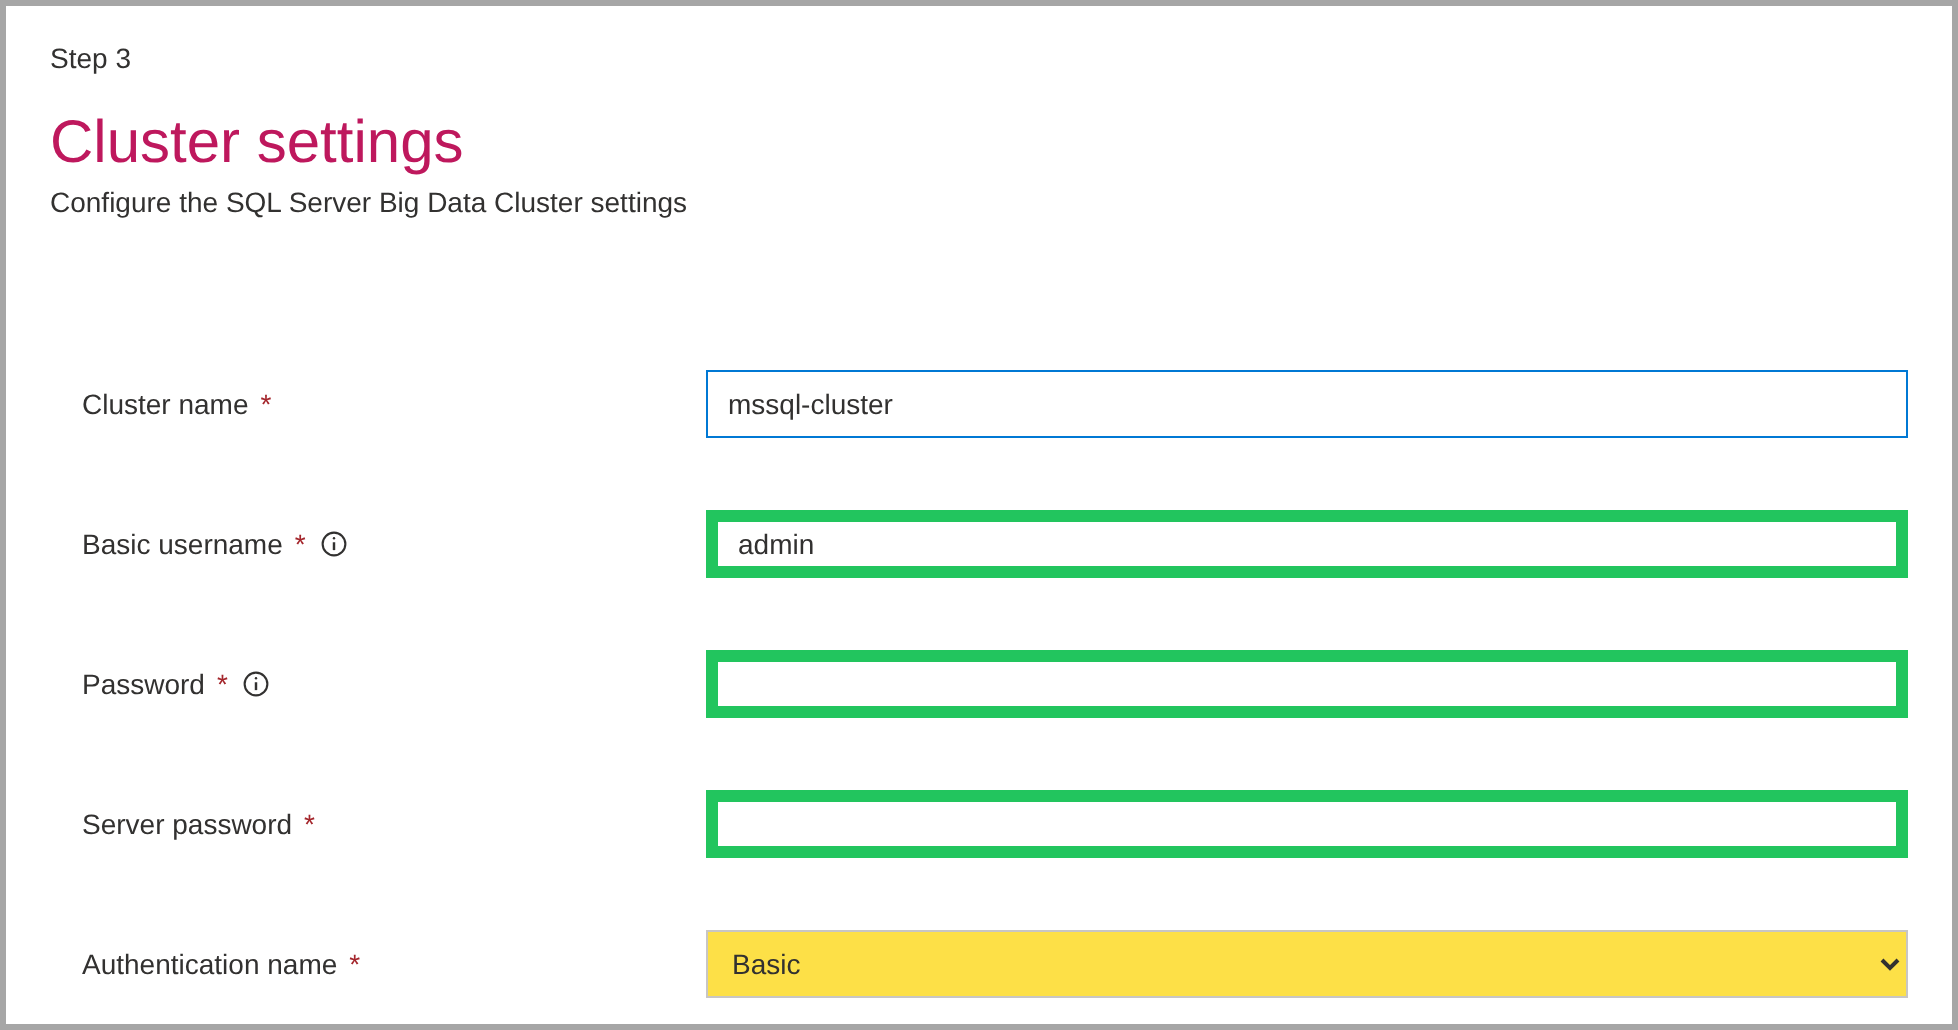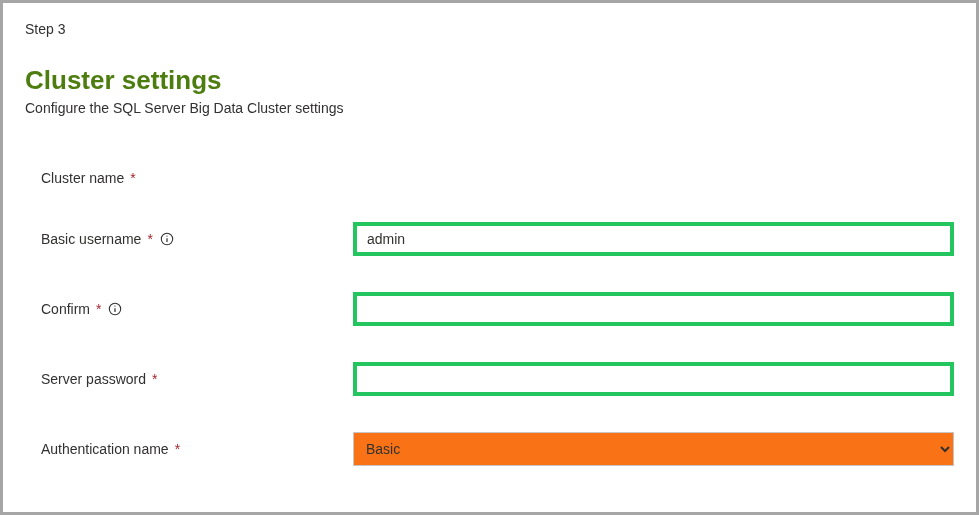--- a/index.html
+++ b/index.html
@@ -12,34 +12,34 @@
       background: #fff;
       width: 979px;
       height: 515px;
       border: 3px solid #a6a6a6;
       padding: 18px 22px;
       color: #323130;
     }
     .step-label {
       font-size: 14px;
       color: #323130;
-      margin-bottom: 28px;
+      margin-bottom: 18px;
       font-weight: 400;
     }
     .page-title {
-      font-size: 26px;
-      font-weight: 700;
-      color: #4d7c0f;
+      font-size: 30px;
+      font-weight: 400;
+      color: #be185d;
       margin-bottom: 4px;
     }
     .page-subtitle {
       font-size: 14px;
       color: #323130;
       font-weight: 400;
-      margin-bottom: 54px;
+      margin-bottom: 76px;
     }
     .form {
       padding-left: 16px;
     }
     .form-row {
       display: flex;
       align-items: center;
       margin-bottom: 36px;
       justify-content: space-between;
     }
@@ -62,79 +62,80 @@
       width: 16px;
       height: 16px;
     }
     .info-icon svg {
       width: 14px;
       height: 14px;
     }
     .form-input {
       flex: 1;
       height: 34px;
-      border: 4px solid #22c55e;
+      border: 6px solid #22c55e;
       padding: 0 10px;
       font-size: 14px;
       font-family: inherit;
       color: #323130;
       outline: none;
       background: #fff;
     }
     .form-input.focused {
       border: 1px solid #0078d4;
     }
     .form-select {
       flex: 1;
       height: 34px;
       border: 1px solid #c8c6c4;
       padding: 0 8px;
       font-size: 14px;
       font-family: inherit;
       color: #323130;
-      background: #f97316;
+      background: #fde047;
       appearance: auto;
       outline: none;
     }
   </style>
 </head>
 <body>
 
 <div class="step-label">Step 3</div>
 
 <h1 class="page-title">Cluster settings</h1>
 <p class="page-subtitle">Configure the SQL Server Big Data Cluster settings</p>
 
 <div class="form">
 
   <div class="form-row">
     <div class="form-label-wrap">
       <span>Cluster name</span>
       <span class="required-asterisk">*</span>
     </div>
+    <input type="text" class="form-input focused" value="mssql-cluster" style="">
   </div>
 
   <div class="form-row">
     <div class="form-label-wrap">
       <span>Basic username</span>
       <span class="required-asterisk">*</span>
       <span class="info-icon">
         <svg viewBox="0 0 16 16" fill="none" stroke="#323130" stroke-width="1.2">
           <circle cx="8" cy="8" r="6.5"></circle>
           <line x1="8" y1="7" x2="8" y2="11.5" stroke-width="1.4"></line>
           <circle cx="8" cy="4.7" r="0.7" fill="#323130" stroke="none"></circle>
         </svg>
       </span>
     </div>
     <input type="text" class="form-input" value="admin" style="">
   </div>
 
   <div class="form-row">
     <div class="form-label-wrap">
-      <span>Confirm</span>
+      <span>Password</span>
       <span class="required-asterisk">*</span>
       <span class="info-icon">
         <svg viewBox="0 0 16 16" fill="none" stroke="#323130" stroke-width="1.2">
           <circle cx="8" cy="8" r="6.5"></circle>
           <line x1="8" y1="7" x2="8" y2="11.5" stroke-width="1.4"></line>
           <circle cx="8" cy="4.7" r="0.7" fill="#323130" stroke="none"></circle>
         </svg>
       </span>
     </div>
     <input type="password" class="form-input" value="" style="">

